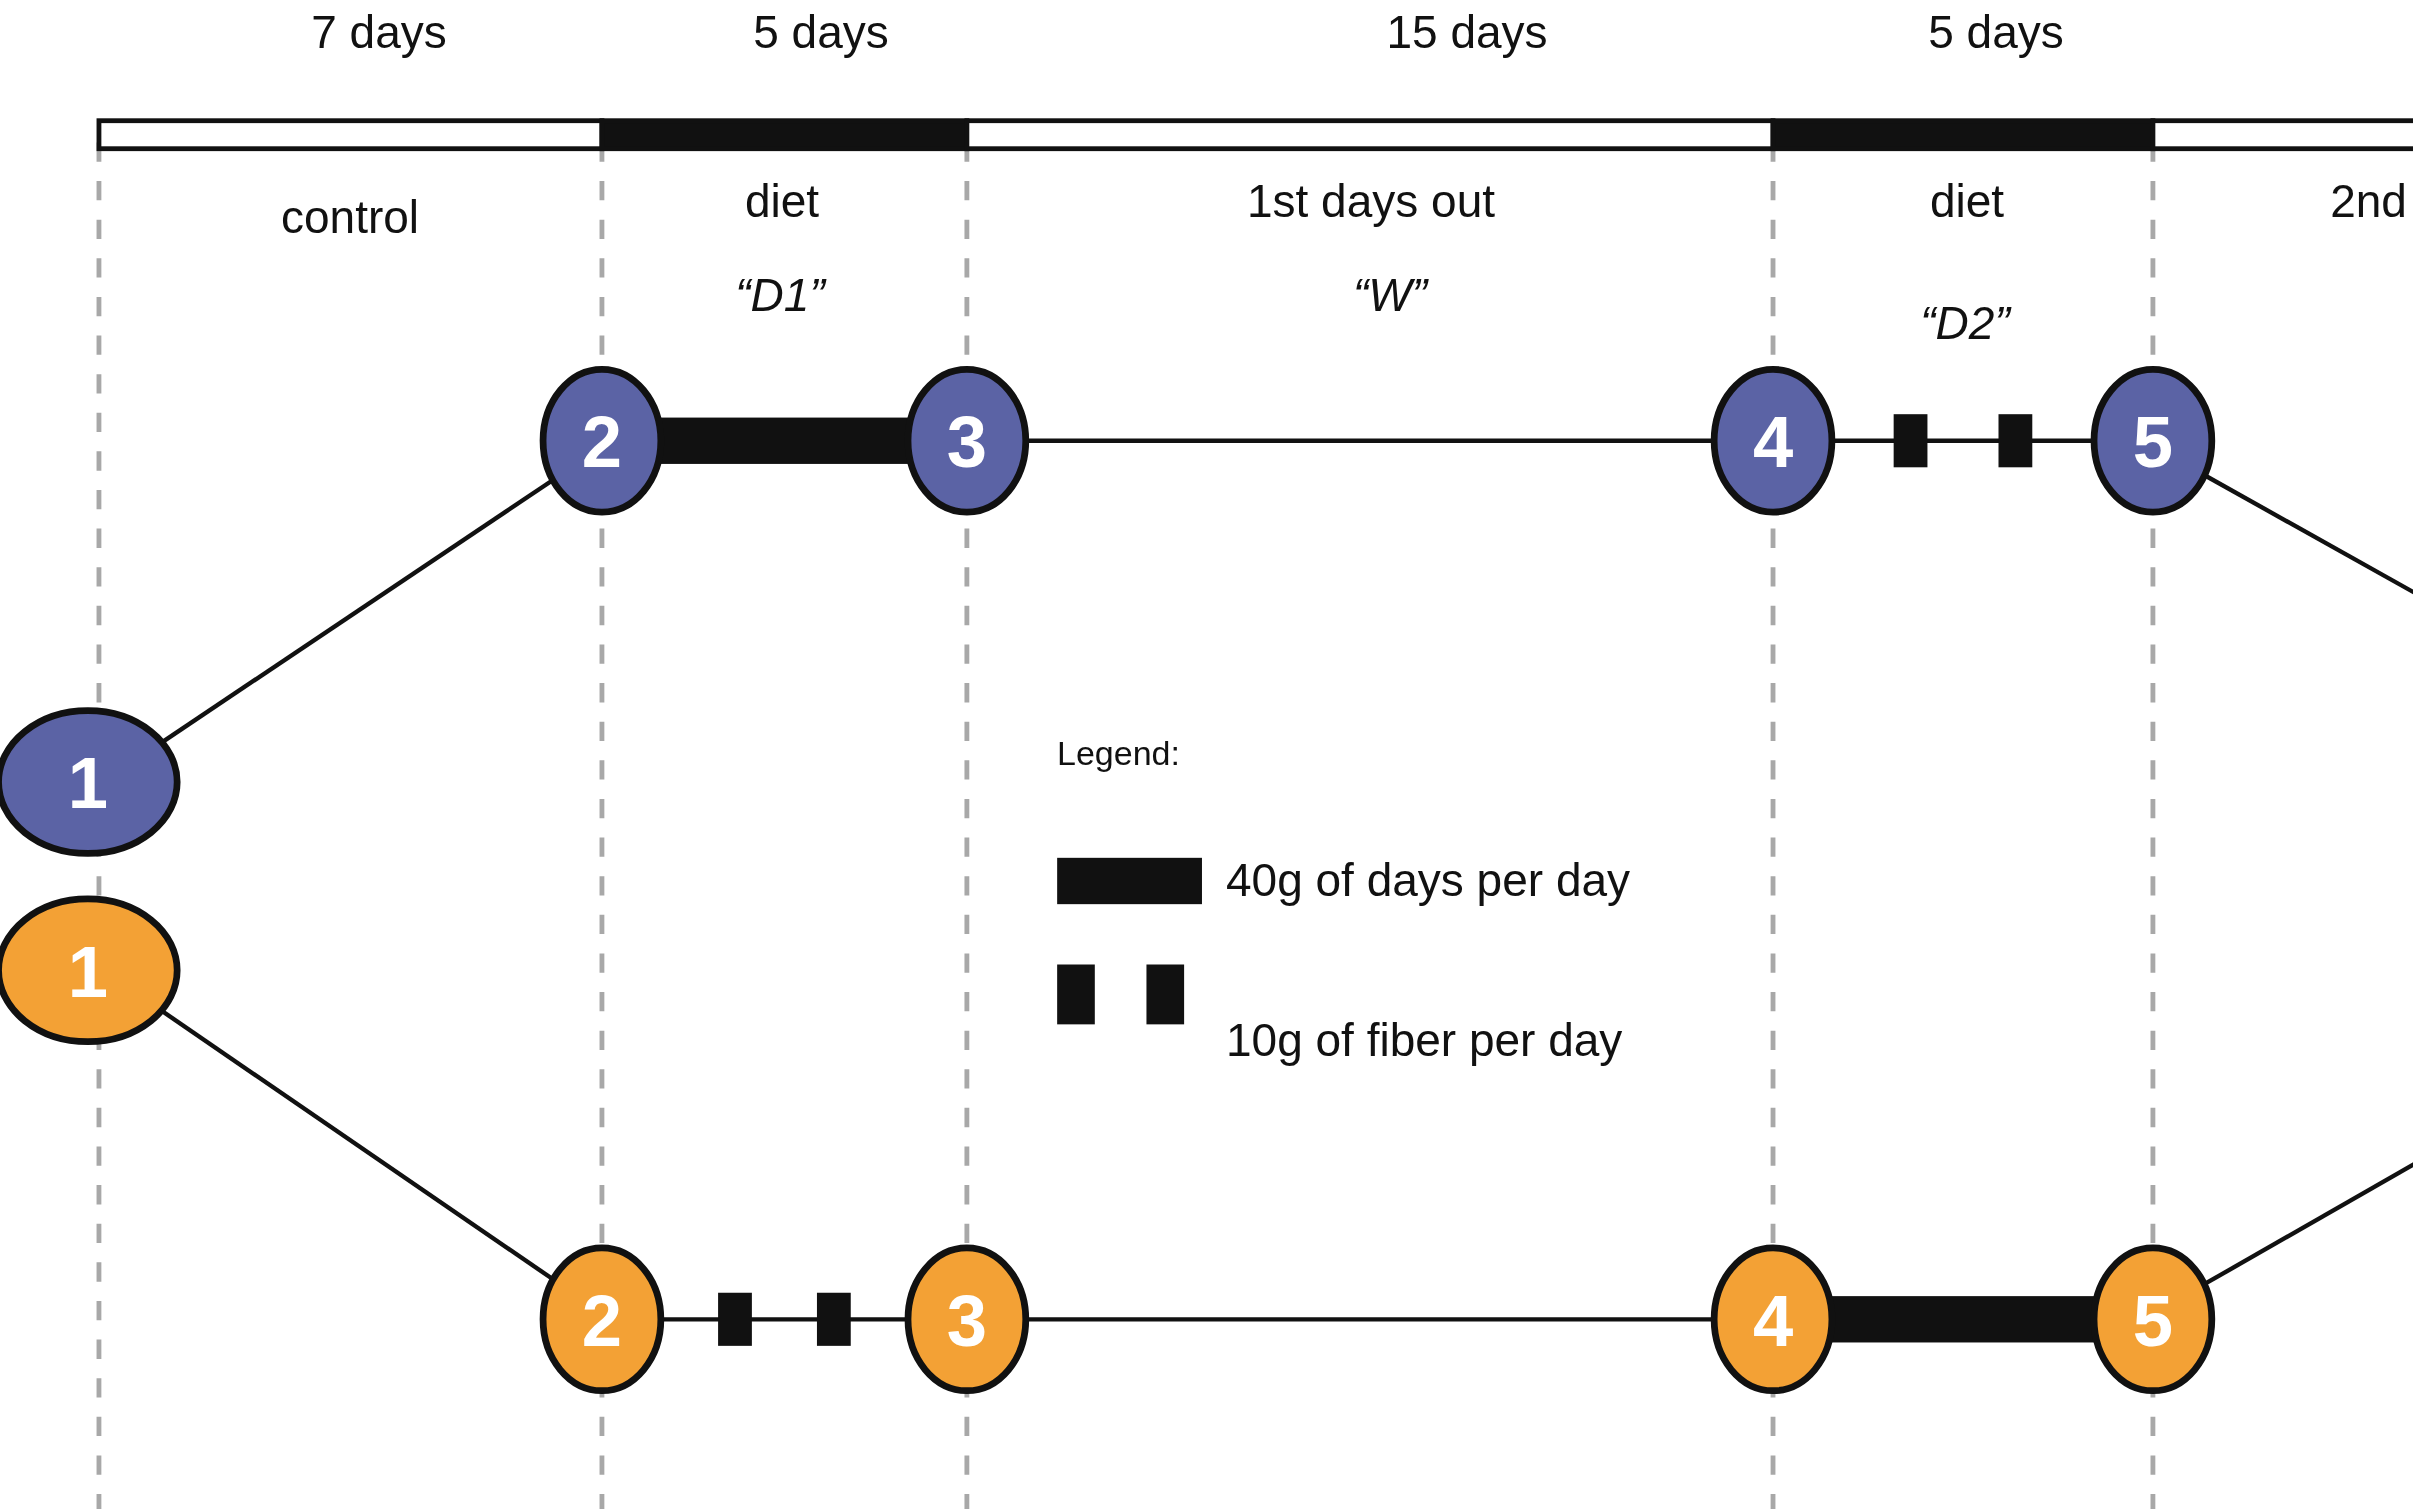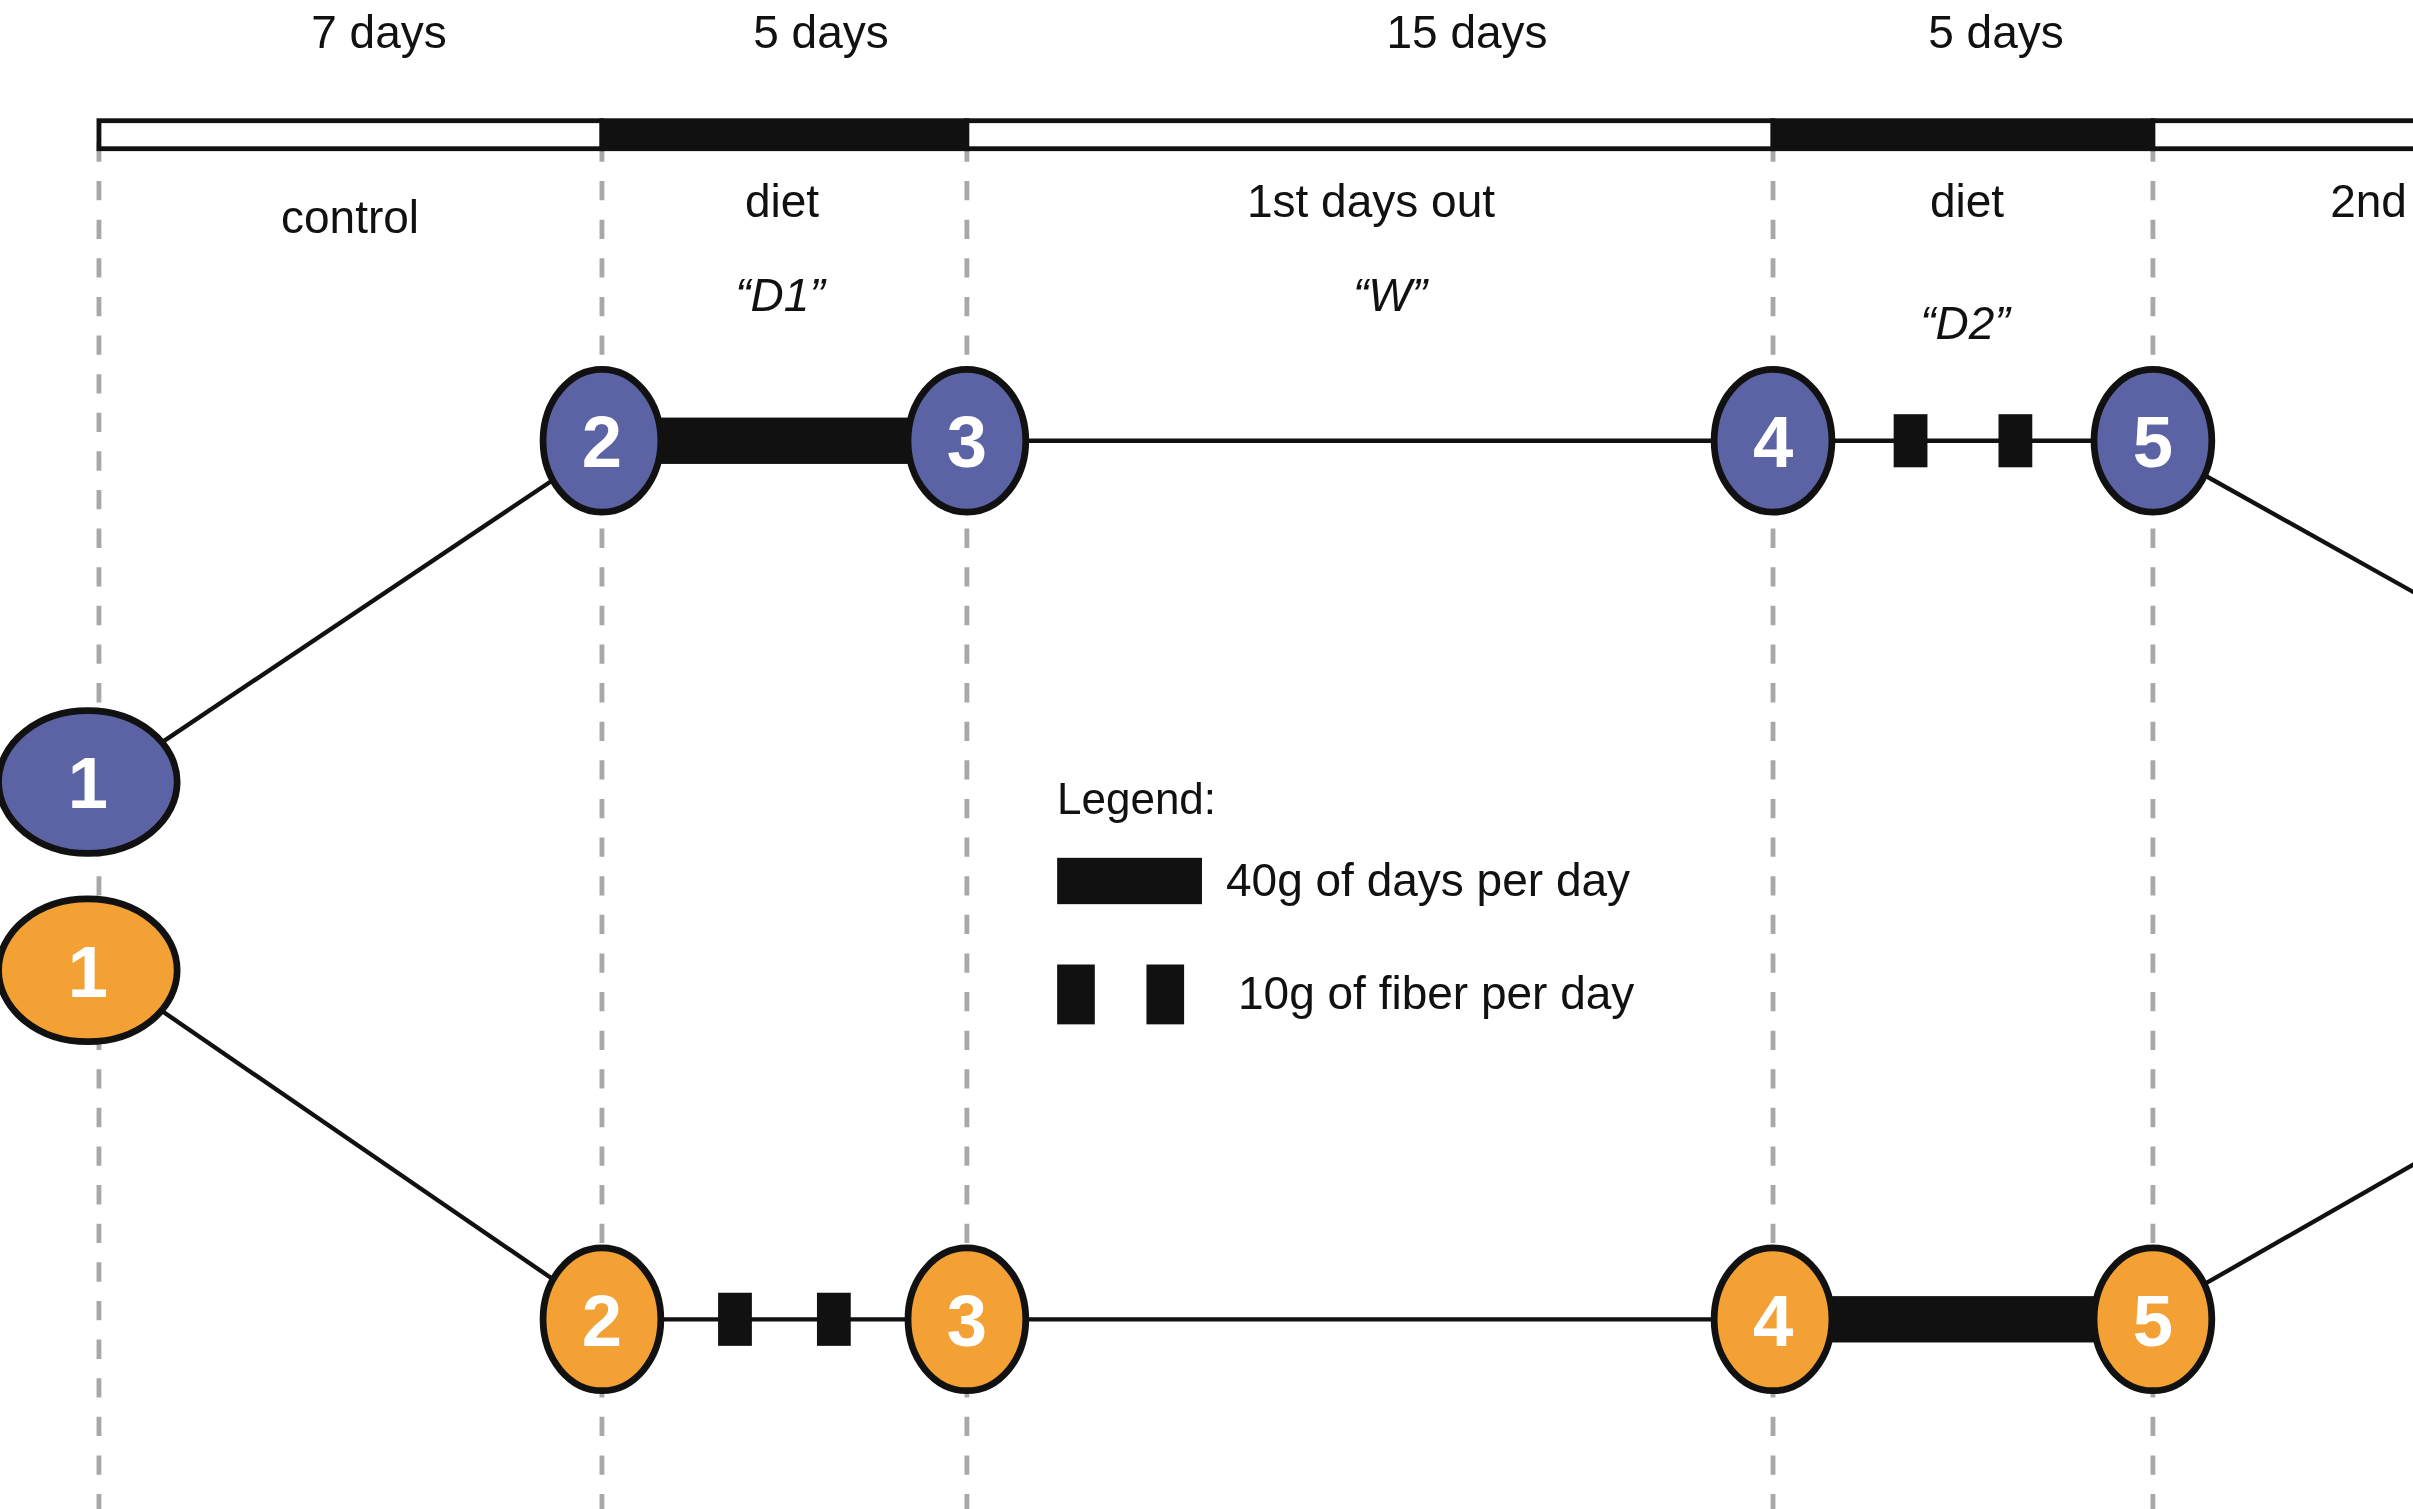--- a/index.html
+++ b/index.html
@@ -4,21 +4,21 @@
 <style>
   html,body{margin:0;padding:0;background:#ffffff;}
   body{font-family:"Liberation Sans",sans-serif;}
   #stage{position:relative;width:2877px;height:1510px;background:#ffffff;overflow:hidden;}
   #svgroot{position:absolute;left:0;top:0;width:2877px;height:1510px;}
   .lbl{position:absolute;white-space:nowrap;color:#111111;font-family:"Liberation Sans",sans-serif;
        transform:translateX(-50%);text-align:center;}
   .duration{font-size:46px;margin-left:29px;}
   .phase{font-size:46px;}
   .code{font-size:46px;font-style:italic;}
-  .legend-title{font-size:44px;margin-top:40px;}
+  .legend-title{font-size:34px;}
   .legend-text{font-size:46px;}
   .node-num{font-size:150px;font-weight:bold;fill:#ffffff;font-family:"Liberation Sans",sans-serif;
             text-anchor:middle;dominant-baseline:central;}
 </style>
 </head>
 <body>
 
 <div id="stage">
 
   <svg id="svgroot" viewBox="0 0 5960 3128">
@@ -119,17 +119,17 @@
       <div class="lbl phase" style="left: 350px; top: 190px;">control</div>
       <div class="lbl phase" style="left: 782px; top: 174px;">diet</div>
       <div class="lbl phase" style="left: 1371px; top: 174px;">1st days out</div>
       <div class="lbl phase" style="left: 1967px; top: 174px;">diet</div>
       <div class="lbl phase" style="left: 2467px; top: 174px;">2nd wash out</div>
       <div class="lbl code" style="left: 780px; top: 268px;">“D1”</div>
       <div class="lbl code" style="left: 1390px; top: 268px;">“W”</div>
       <div class="lbl code" style="left: 1965px; top: 272px; margin-top: 24px;">“D2”</div>
       <div class="lbl legend-title" style="left: 1057px; top: 734px; transform: none;">Legend:</div>
       <div class="lbl legend-text" style="left: 1226px; top: 853px; transform: none;">40g of days per day</div>
-      <div class="lbl legend-text" style="left: 1226px; top: 966px; transform: none; margin-left: 12px;">10g of fiber per day</div>
+      <div class="lbl legend-text" style="left: 1226px; top: 1013px; transform: none;">10g of fiber per day</div>
     </div>
 
 </div>
 
 
 </body></html>

